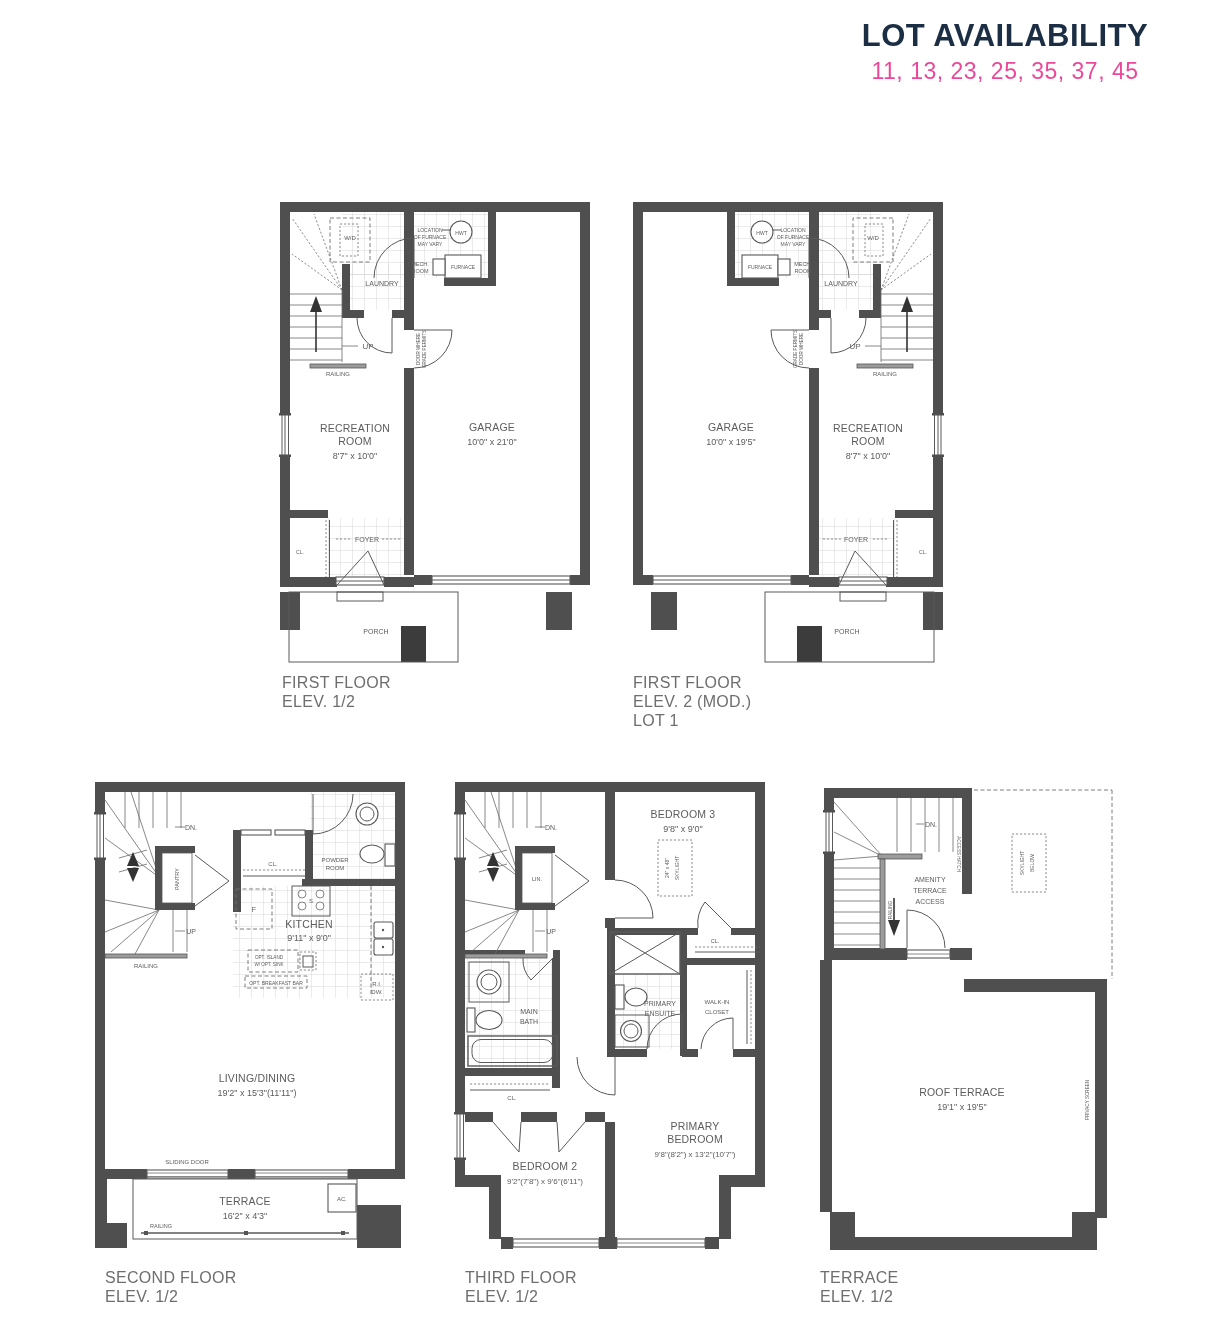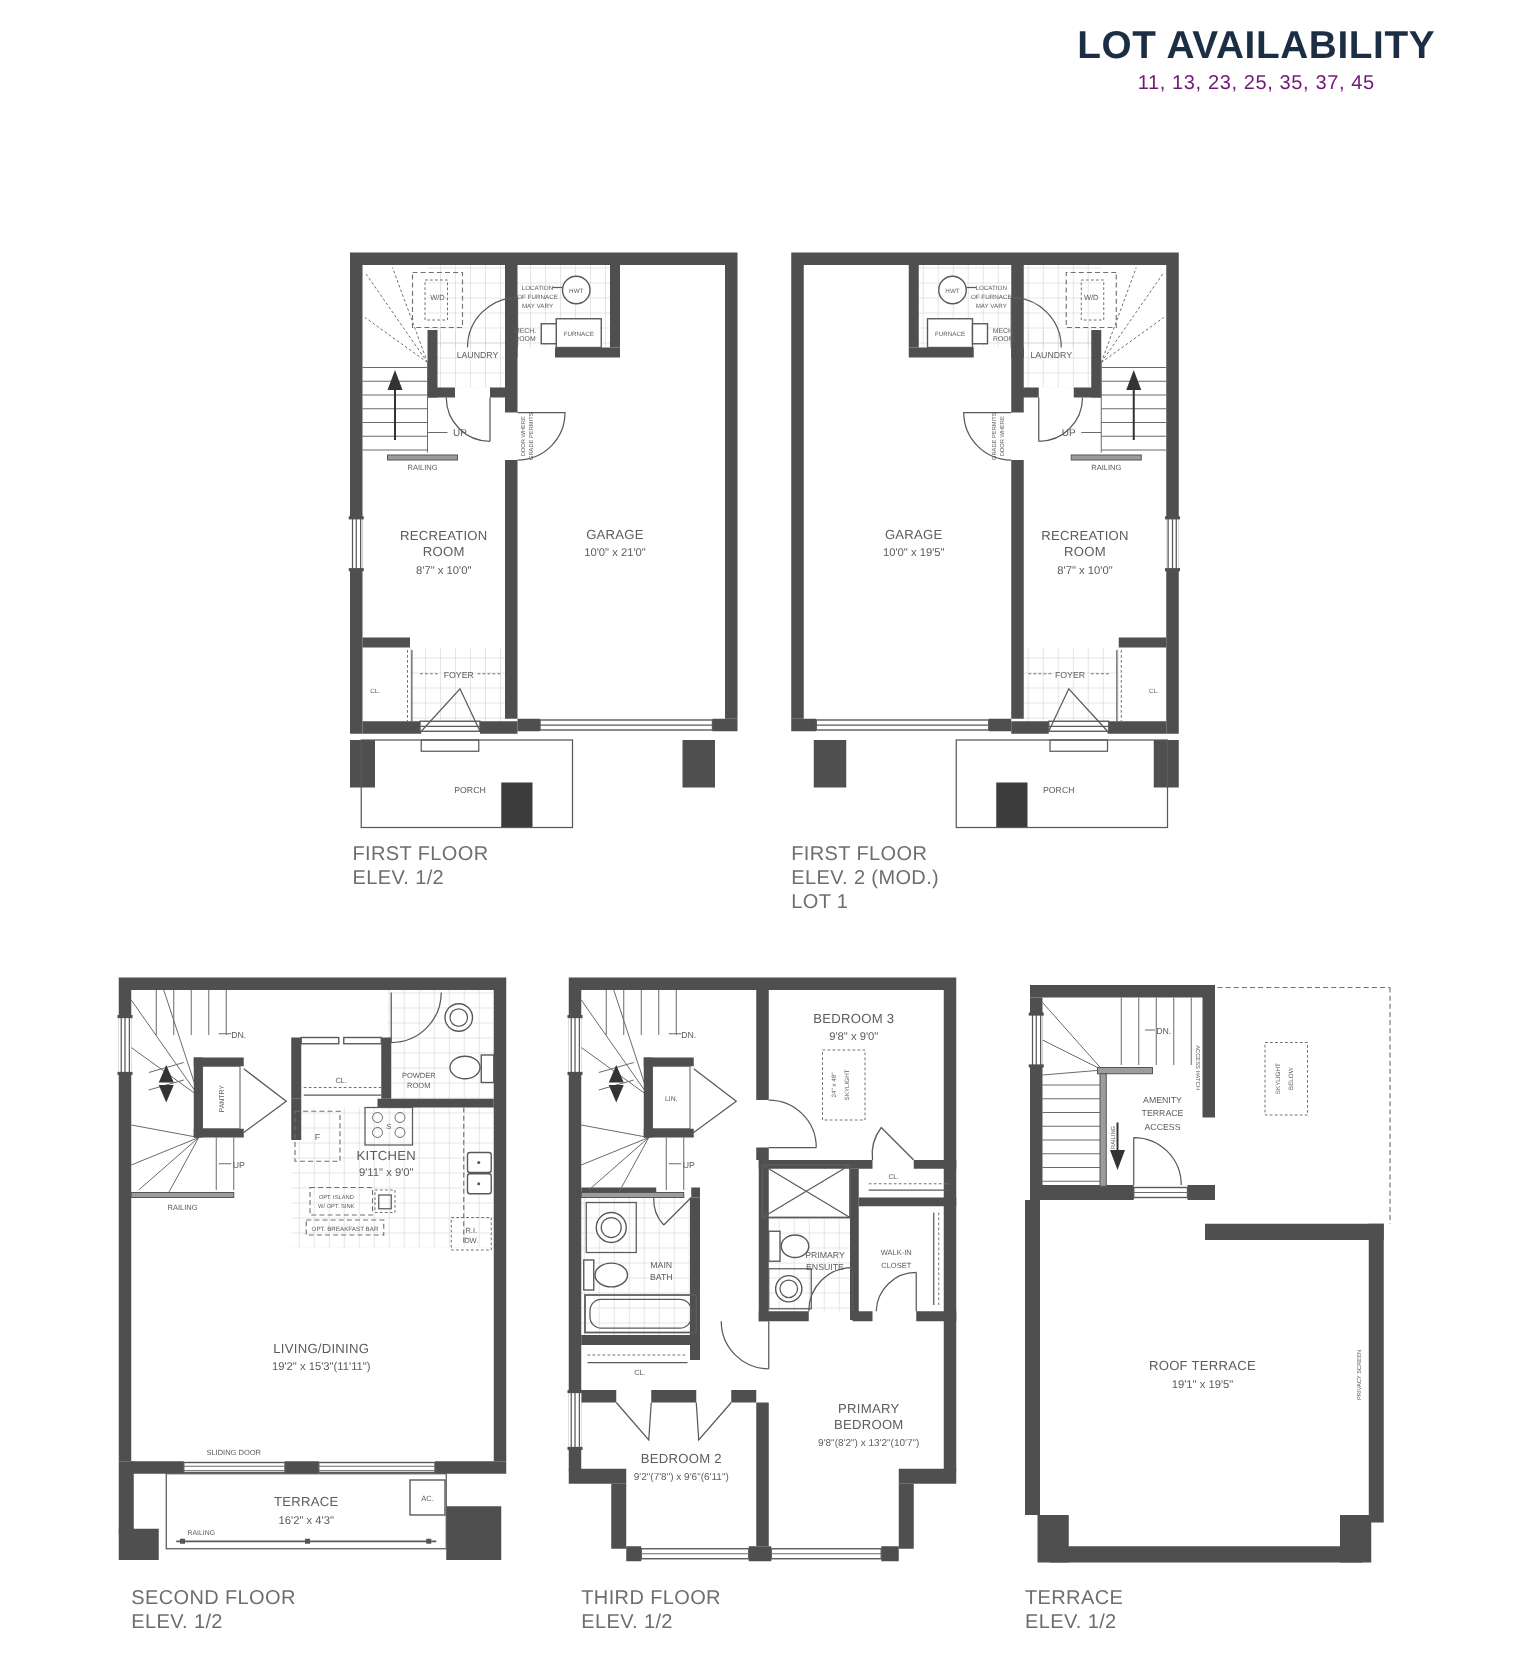--- a/index.html
+++ b/index.html
@@ -1,19 +1,19 @@
 <!DOCTYPE html>
 <html><head>
 <meta charset="utf-8">
 <style>
   html,body{margin:0;padding:0;background:#fff;}
   .page{position:relative;width:1218px;height:1328px;background:#fff;overflow:hidden;font-family:"Liberation Sans",sans-serif;}
   .hdr{position:absolute;left:830px;top:18px;width:350px;text-align:center;color:#1c2e44;}
   .hdr .t{font-size:31px;font-weight:bold;letter-spacing:.5px;text-align:center;}
-  .hdr .l{font-size:16px;margin-top:4px;color:#701a75;letter-spacing:.5px;}
+  .hdr .l{font-size:23px;margin-top:4px;color:#ec4899;letter-spacing:.5px;}
   svg{position:absolute;overflow:visible;}
   svg text{font-family:"Liberation Sans",sans-serif;fill:#5c5c5c;text-anchor:middle;}
   .cap{font-size:16px;fill:#6e6e6e;text-anchor:start;letter-spacing:.3px;}
   .room{font-size:10.5px;letter-spacing:.2px;}
   .dim{font-size:9px;}
   .s8{font-size:8px;} .s7{font-size:7px;} .s6{font-size:6px;} .s55{font-size:5.5px;}
   .s5{font-size:5px;} .s45{font-size:4.6px;}
   .wall{fill:#4f4f4f;stroke:none;}
   .blk{fill:#3c3c3c;}
   .thin{fill:none;stroke:#5a5a5a;stroke-width:1;}

